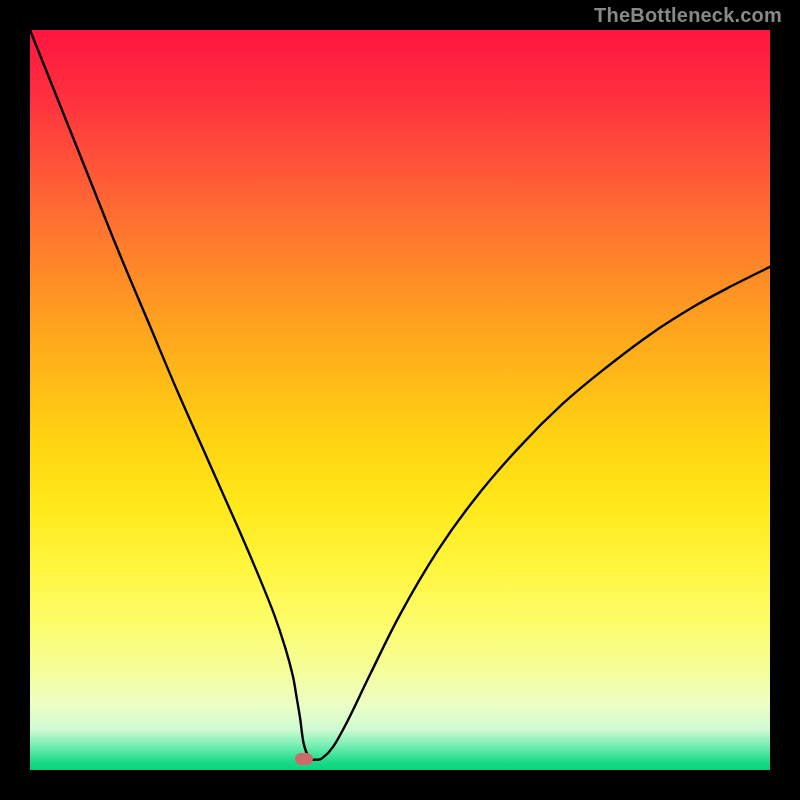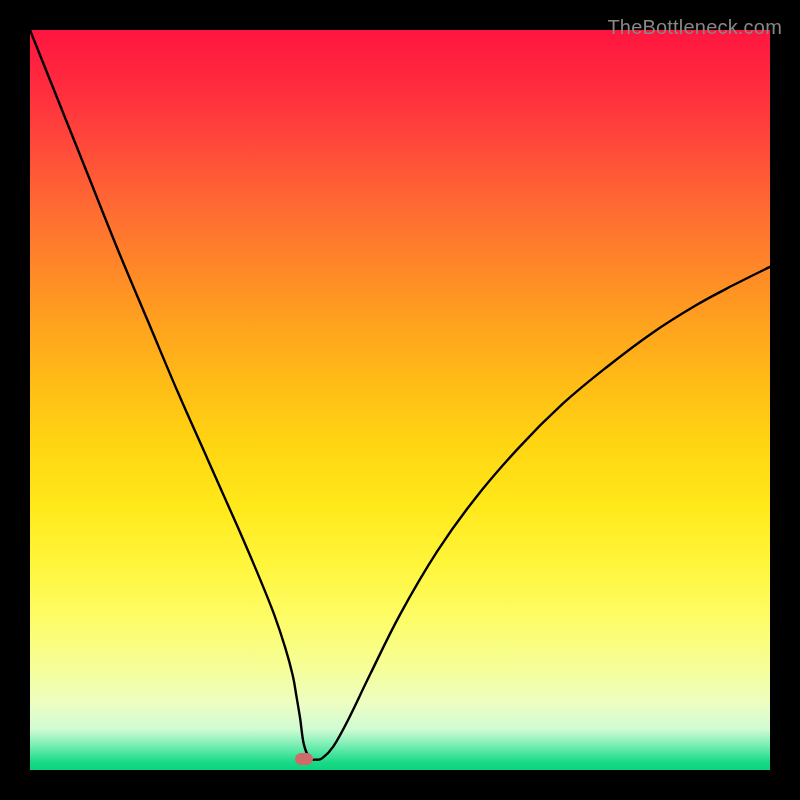--- a/index.html
+++ b/index.html
@@ -9,24 +9,23 @@
     background: #000;
     position: relative;
     font-family: Arial, Helvetica, sans-serif;
   }
   .watermark {
     position: absolute;
     top: 4px;
     right: 18px;
     color: #888;
     font-size: 20px;
-    font-weight: 400;
+    font-weight: 700;
     z-index: 10;
     letter-spacing: 0.2px;
-    margin-top: 12px;
   }
   .plot-frame {
     position: absolute;
     left: 30px;
     top: 30px;
     width: 740px;
     height: 740px;
     background: #000;
   }
   .gradient {

